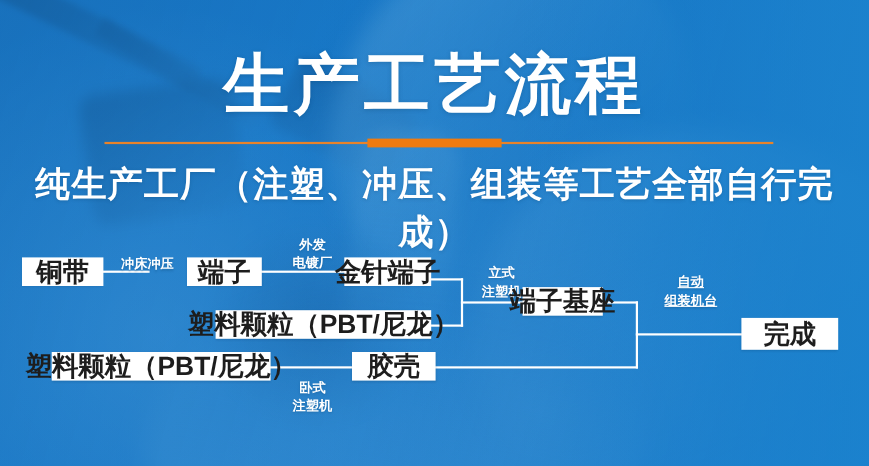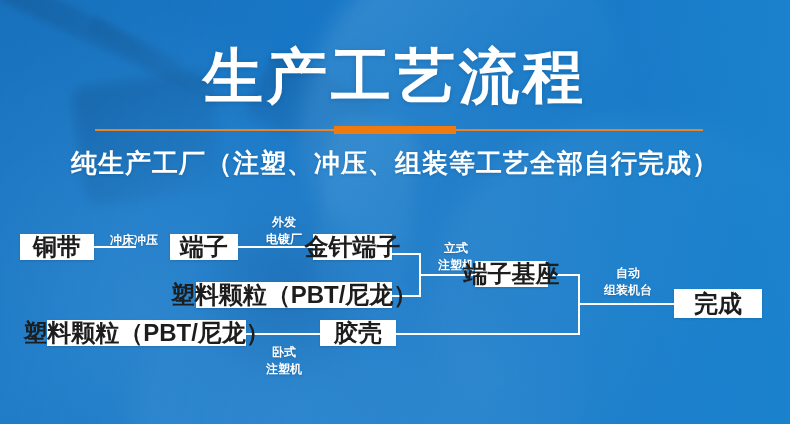--- a/index.html
+++ b/index.html
@@ -93,21 +93,21 @@
   .title{
     position:absolute;left:0;right:0;top:42px;text-align:center;
     color:#ffffff;font-size:60px;font-weight:bold;letter-spacing:4px;
     line-height:70px;text-shadow:0 1px 4px rgba(10,60,100,.28);
   }
   .rule-wrap{position:absolute;left:95px;top:126px;width:608px;height:8px;}
   .rule-thin{position:absolute;left:0;top:3px;width:608px;height:2px;background:#e8832a;}
   .rule-bold{position:absolute;left:239px;top:0;width:122px;height:8px;background:#ef7b10;}
   .subtitle{
     position:absolute;left:0;right:0;top:146px;text-align:center;
-    color:#ffffff;font-size:26px;font-weight:bold;letter-spacing:1px;
+    color:#ffffff;font-size:32px;font-weight:bold;letter-spacing:1px;
     text-shadow:0 1px 3px rgba(10,60,100,.25);
   }
 
   
   .flow{position:absolute;left:0;top:0;width:790px;height:424px;}
   .node{
     position:absolute;background:#ffffff;color:#1d1d1d;
     display:flex;align-items:center;justify-content:center;
     font-size:24px;font-weight:bold;white-space:nowrap;
     box-shadow:0 1px 2px rgba(0,40,70,.18);
@@ -179,21 +179,21 @@
     <div class="lbl" style="left:428px; top:240px; width:56px;">
       <div>立式</div>
       <div>注塑机</div>
     </div>
 
     <div class="lbl" style="left:256px; top:344px; width:56px;">
       <div>卧式</div>
       <div>注塑机</div>
     </div>
 
-    <div class="lbl" style="left:592px; top:265px; width:72px;">
+    <div class="lbl" style="left:592px; top:248px; width:72px;text-decoration:underline;">
       <div>自动</div>
       <div>组装机台</div>
     </div>
 
     <div class="node" style="left:20px;  top:234px; width:74px;  height:26px;">铜带</div>
 
     <div class="node" style="left:313px; top:234px; width:79px;  height:26px;">金针端子</div>
 
     <div class="node" style="left:170px; top:234px; width:68px;  height:26px;">端子</div>
 

